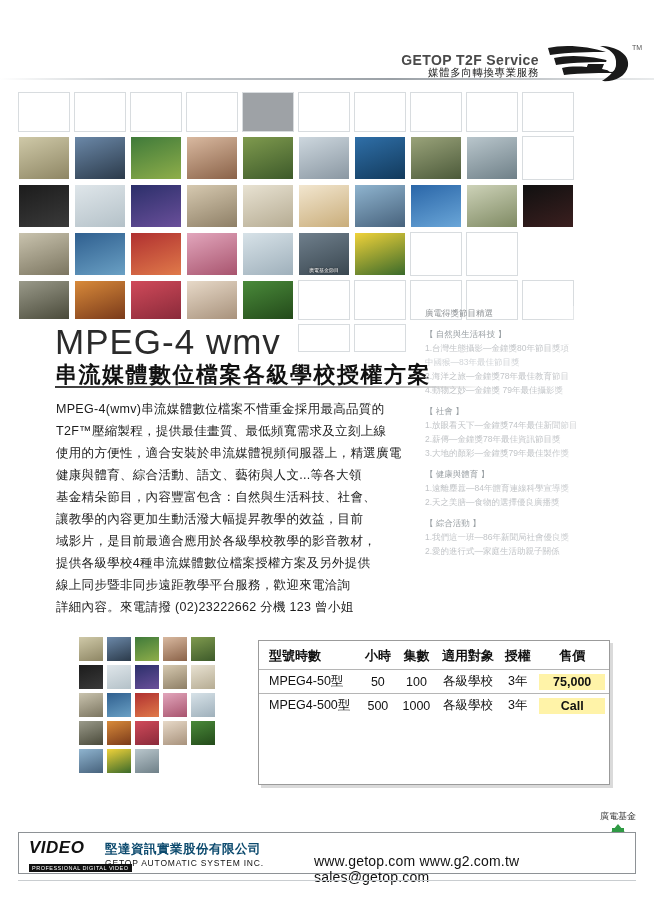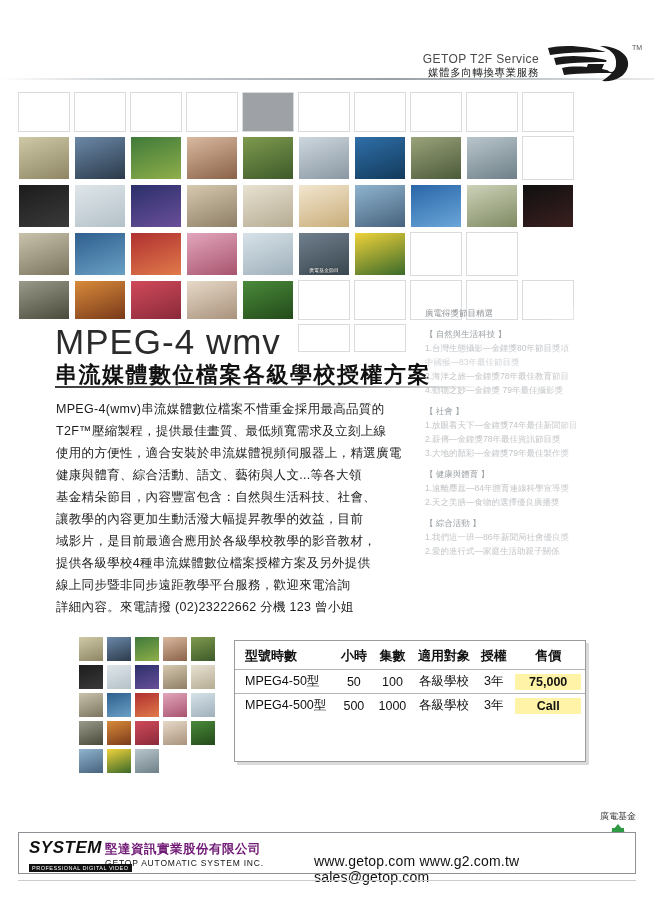--- a/index.html
+++ b/index.html
@@ -16,22 +16,22 @@
   
   .header {
     position: absolute; left:0; top:0; width:654px; height:82px;
   }
   .header-rule {
     position:absolute; left:0; top:78px; width:654px; height:2px;
     background: linear-gradient(to right, #ffffff 0%, #cfd3d6 18%, #9aa0a6 60%, #e9ebec 100%);
   }
   .header-service {
     position:absolute; right:115px; top:52px;
-    font-size:12px; color:#4a4a4a; letter-spacing:.4px;
-    text-align:right; white-space:nowrap;
+    font-size:14px; color:#4a4a4a; letter-spacing:.4px;
+    text-align:right; white-space:nowrap;font-weight:bold;
   }
   .header-cn {
     position:absolute; right:115px; top:66px;
     font-size:10.5px; color:#222; letter-spacing:.6px;
     text-align:right; white-space:nowrap;
   }
   .logo-t2f {
     position:absolute; right:18px; top:42px; width:92px; height:42px;
   }
   .logo-tm {
@@ -97,21 +97,21 @@
   }
 
   
   .mosaic {
     position:absolute; left:78px; top:636px; width:140px; height:140px;
   }
   .mcell { position:absolute; border:1px solid #fff; }
 
   
   .price-box {
-    position:absolute; left:234px; top:640px; width:352px; height:122px;
+    position:absolute; left:258px; top:640px; width:352px; height:145px;
     border:1px solid #9b9b9b; background:#fff;
     box-shadow:3px 3px 0 rgba(150,150,150,.35);
   }
   .price-table { width:100%; border-collapse:collapse; }
   .price-table th {
     font-size:13px; font-weight:bold; color:#111;
     padding:6px 2px 4px; text-align:center; white-space:nowrap;
   }
   .price-table td {
     font-size:12.5px; color:#111; text-align:center;
@@ -144,21 +144,21 @@
   .footer-getop {
     font-size:17px; font-weight:bold; font-style:italic; color:#111;
     letter-spacing:.5px; line-height:17px;
   }
   .footer-getop-sub {
     font-size:5.5px; color:#fff; background:#111; padding:1px 3px;
     letter-spacing:.5px; display:inline-block; margin-top:2px;
   }
   .footer-cn {
     position:absolute; left:86px; top:8px;
-    font-size:12.5px; font-weight:bold; color:#701a75; letter-spacing:.5px;
+    font-size:12.5px; font-weight:bold; color:#0c4a6e; letter-spacing:.5px;
   }
   .footer-en {
     position:absolute; left:86px; top:25px;
     font-size:8.5px; color:#111; letter-spacing:.8px;
   }
   .footer-addr {
     position:absolute; left:295px; top:9px;
     font-size:9px; color:#111; letter-spacing:.2px;
   }
   .footer-web {
@@ -368,20 +368,20 @@
     <rect x="2" y="14" width="14" height="28" fill="#1a3fa0"></rect>
     <rect x="18" y="22" width="12" height="20" fill="#d8232a"></rect>
     <rect x="32" y="6" width="12" height="36" fill="#2f9a44"></rect>
     <path d="M38 2 L48 14 L28 14 Z" fill="#2f9a44"></path>
     <rect x="18" y="14" width="12" height="6" fill="#f2c200"></rect>
   </svg>
 </div>
 
 <div class="footer">
   <div class="footer-logo">
-    <div class="footer-getop">SYSTEM</div>
+    <div class="footer-getop">VIDEO</div>
     <span class="footer-getop-sub">PROFESSIONAL DIGITAL VIDEO</span>
   </div>
   <div class="footer-cn">堅達資訊實業股份有限公司</div>
   <div class="footer-en">GETOP AUTOMATIC SYSTEM INC.</div>
   <div class="footer-web">www.getop.com      www.g2.com.tw      sales@getop.com</div>
 </div>
 <div class="bottom-rule"></div>
 
 </body></html>

